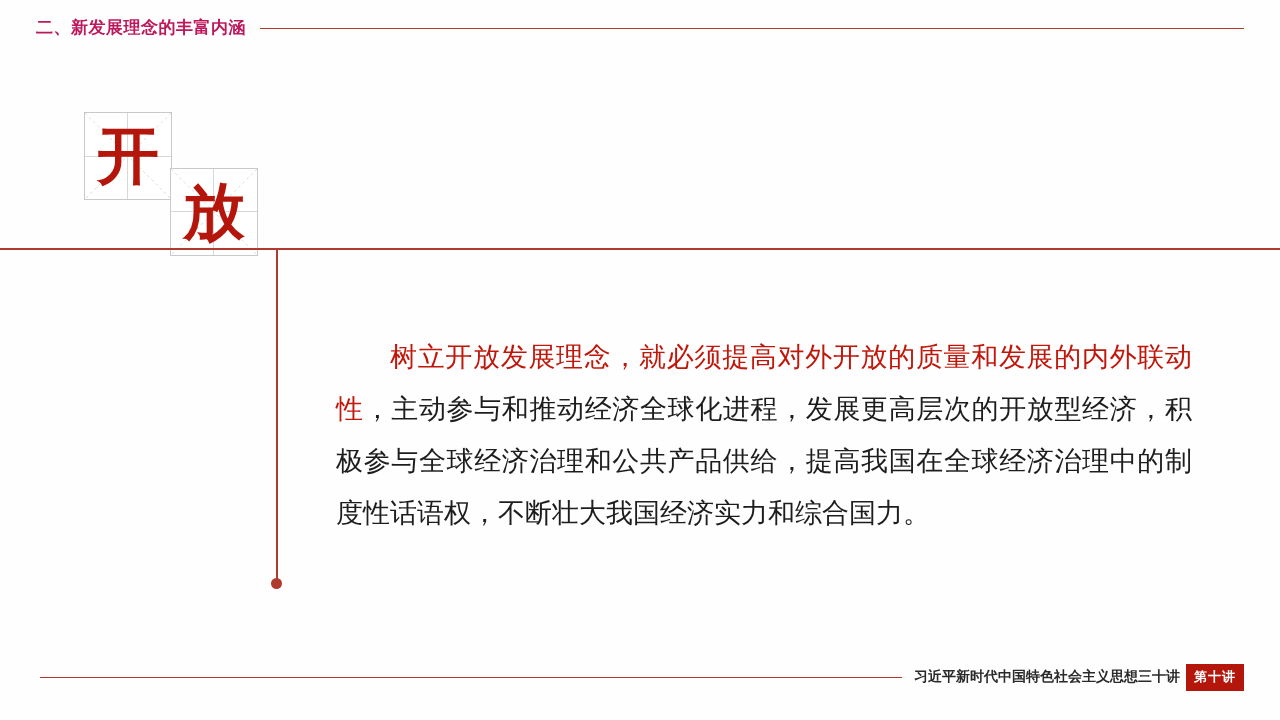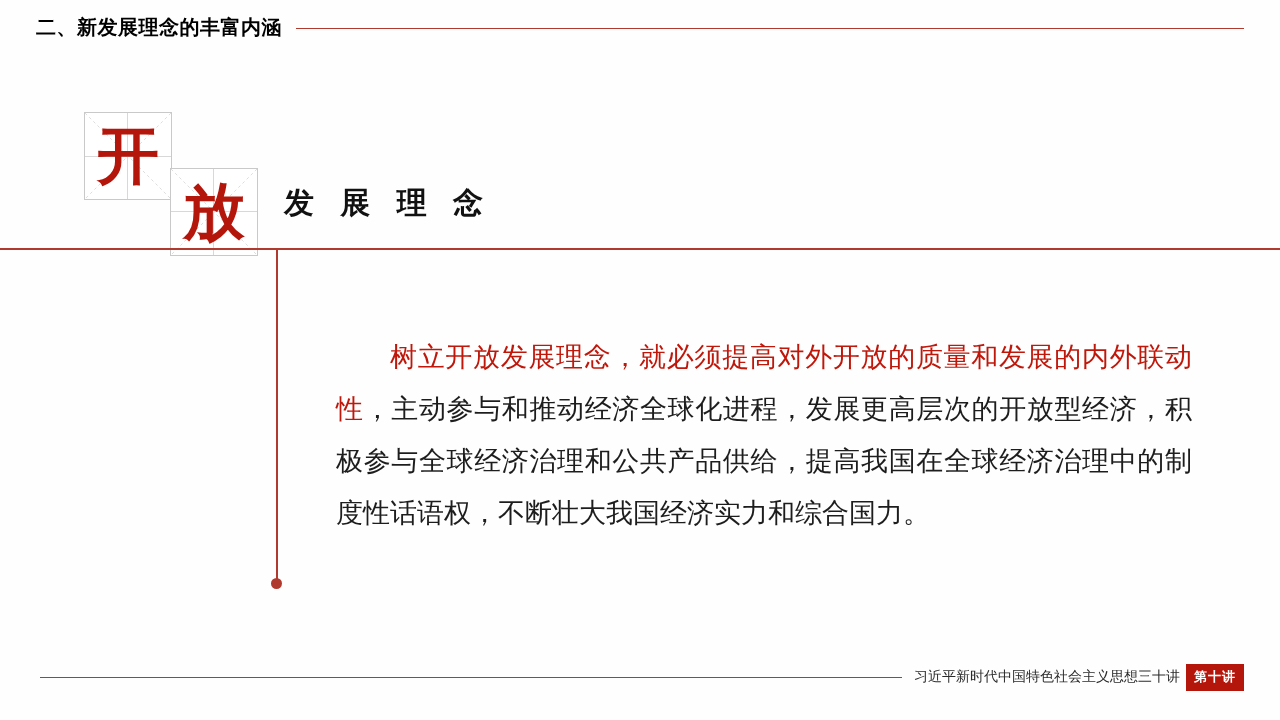--- a/index.html
+++ b/index.html
@@ -27,23 +27,23 @@
   .header {
     position: absolute;
     top: 14px;
     left: 36px;
     right: 36px;
     height: 26px;
     display: flex;
     align-items: center;
   }
   .header-title {
-    font-size: 20px;
-    font-weight: bold;
-    color: #000000;
+    font-size: 17px;
+    font-weight: bold;
+    color: #be185d;
     letter-spacing: 0.5px;
     white-space: nowrap;
     font-family: "Liberation Sans", "DejaVu Sans", sans-serif;
   }
   .header-rule {
     flex: 1;
     height: 1px;
     background: #b03a2e;
     margin-left: 14px;
     margin-top: 2px;
@@ -195,21 +195,21 @@
     align-items: center;
   }
   .footer-rule {
     flex: 1;
     height: 1px;
     background: #b03a2e;
     margin-right: 12px;
   }
   .footer-text {
     font-size: 14px;
-    font-weight: normal;
+    font-weight: bold;
     color: #2a2a2a;
     white-space: nowrap;
     margin-right: 6px;
     font-family: "Liberation Sans", "DejaVu Sans", sans-serif;
   }
   .footer-badge {
     background: #b5160c;
     color: #ffffff;
     font-size: 13px;
     font-weight: bold;
@@ -240,21 +240,20 @@
     </div>
 
     <div class="char-grid char-fang">
       <svg class="diag" viewBox="0 0 88 88" preserveAspectRatio="none">
         <line x1="0" y1="0" x2="88" y2="88"></line>
         <line x1="88" y1="0" x2="0" y2="88"></line>
       </svg>
       <div class="char-glyph">放</div>
     </div>
 
-    <div class="title-text">发 展 理 念</div>
   </div>
 
   <div class="divider"></div>
 
   <div class="vline"></div>
   <div class="vdot"></div>
 
   <div class="body-wrap">
     <p class="body-text"><span class="hl">树立开放发展理念，就必须提高对外开放的质量和发展的内外联动性</span><span>，主动参与和推动经济全球化进程，发展更高层次的开放型经济，积极参与全球经济治理和公共产品供给，提高我国在全球经济治理中的制度性话语权，不断壮大我国经济实力和综合国力。</span></p>
   </div>

